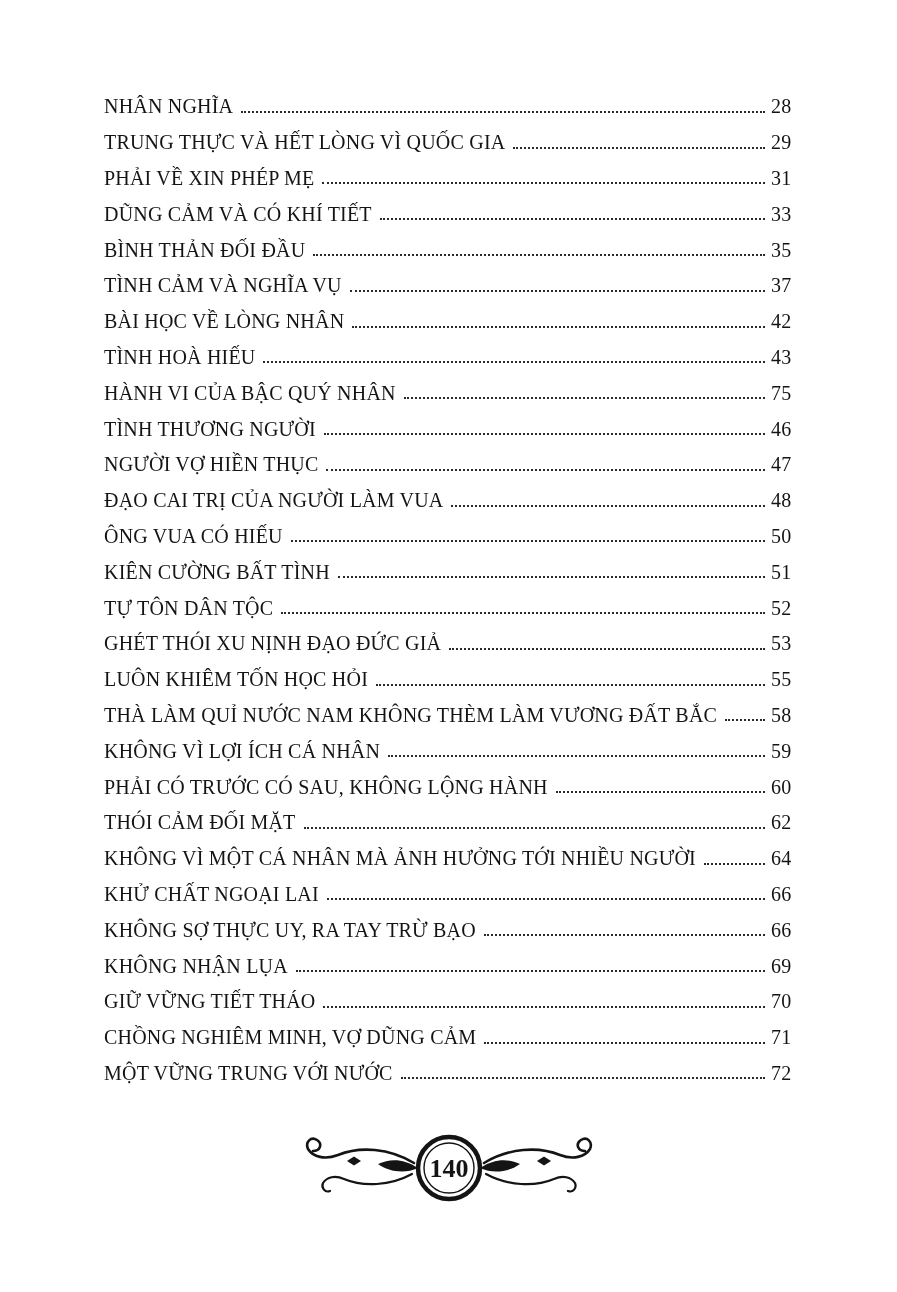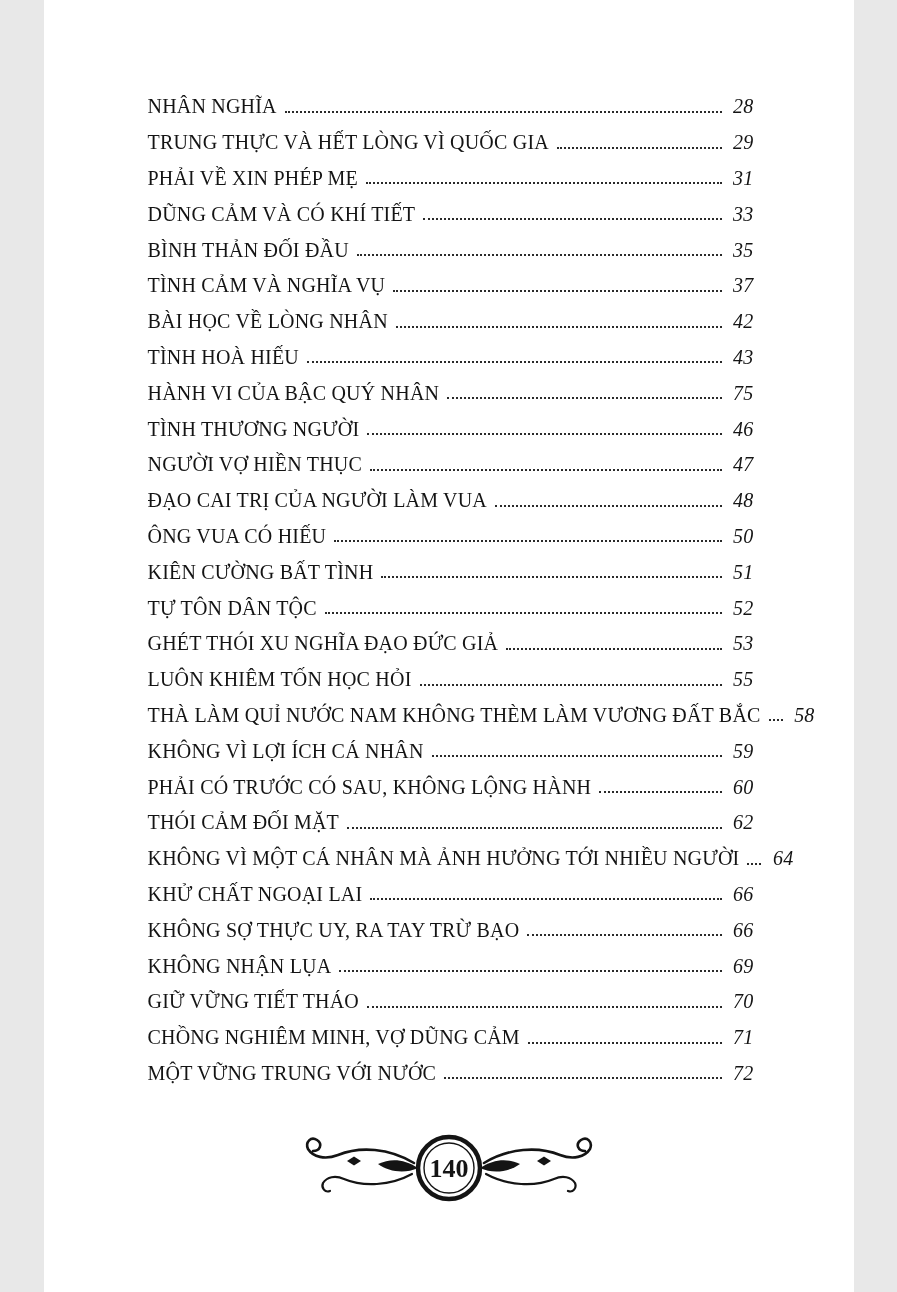--- a/index.html
+++ b/index.html
@@ -2,21 +2,21 @@
 <html><head>
 <meta charset="utf-8">
 <style>
   html, body {
     margin: 0;
     padding: 0;
     background: #e8e8e8;
   }
   .page {
     position: relative;
-    width: 810px;
+    width: 897px;
     height: 1292px;
     margin: 0 auto;
     background: #ffffff;
     font-family: "Liberation Serif", "DejaVu Serif", serif;
     color: #141414;
     overflow: hidden;
   }
   .toc {
     position: absolute;
     left: 104px;
@@ -37,23 +37,22 @@
   .toc-dots {
     flex: 1 1 auto;
     min-width: 14px;
     border-bottom: 2.5px dotted #2a2a2a;
     margin: 0 6px 0 8px;
     position: relative;
     top: 5px;
   }
   .toc-page {
     flex: 0 0 auto;
-    text-align: right;
+    text-align: left;
     min-width: 26px;
-    font-style: italic;
   }
   .ornament {
     position: absolute;
     top: 1126px;
     left: 50%;
     transform: translateX(-50%);
     width: 310px;
     height: 84px;
   }
   .ornament svg { display: block; }
@@ -137,21 +136,21 @@
       <span class="toc-title">KIÊN CƯỜNG BẤT TÌNH</span>
       <span class="toc-dots"></span>
       <span class="toc-page">51</span>
     </div>
       <div class="toc-row">
       <span class="toc-title">TỰ TÔN DÂN TỘC</span>
       <span class="toc-dots"></span>
       <span class="toc-page">52</span>
     </div>
       <div class="toc-row">
-      <span class="toc-title">GHÉT THÓI XU NGHĨA ĐẠO ĐỨC GIẢ</span>
+      <span class="toc-title">GHÉT THÓI XU NỊNH ĐẠO ĐỨC GIẢ</span>
       <span class="toc-dots"></span>
       <span class="toc-page">53</span>
     </div>
       <div class="toc-row">
       <span class="toc-title">LUÔN KHIÊM TỐN HỌC HỎI</span>
       <span class="toc-dots"></span>
       <span class="toc-page">55</span>
     </div>
       <div class="toc-row">
       <span class="toc-title">THÀ LÀM QUỈ NƯỚC NAM KHÔNG THÈM LÀM VƯƠNG ĐẤT BẮC</span>

